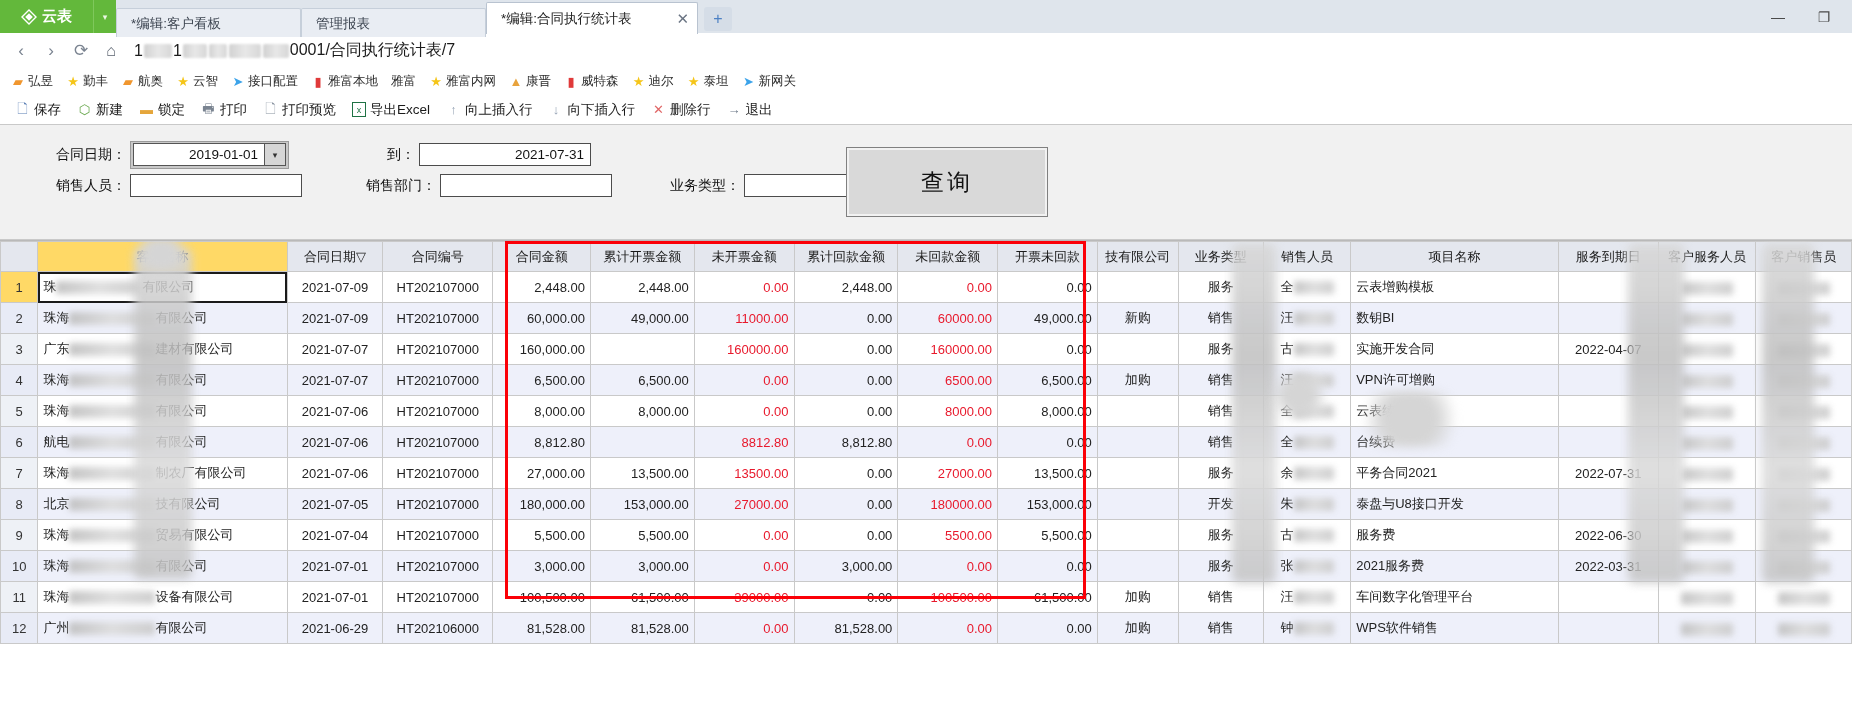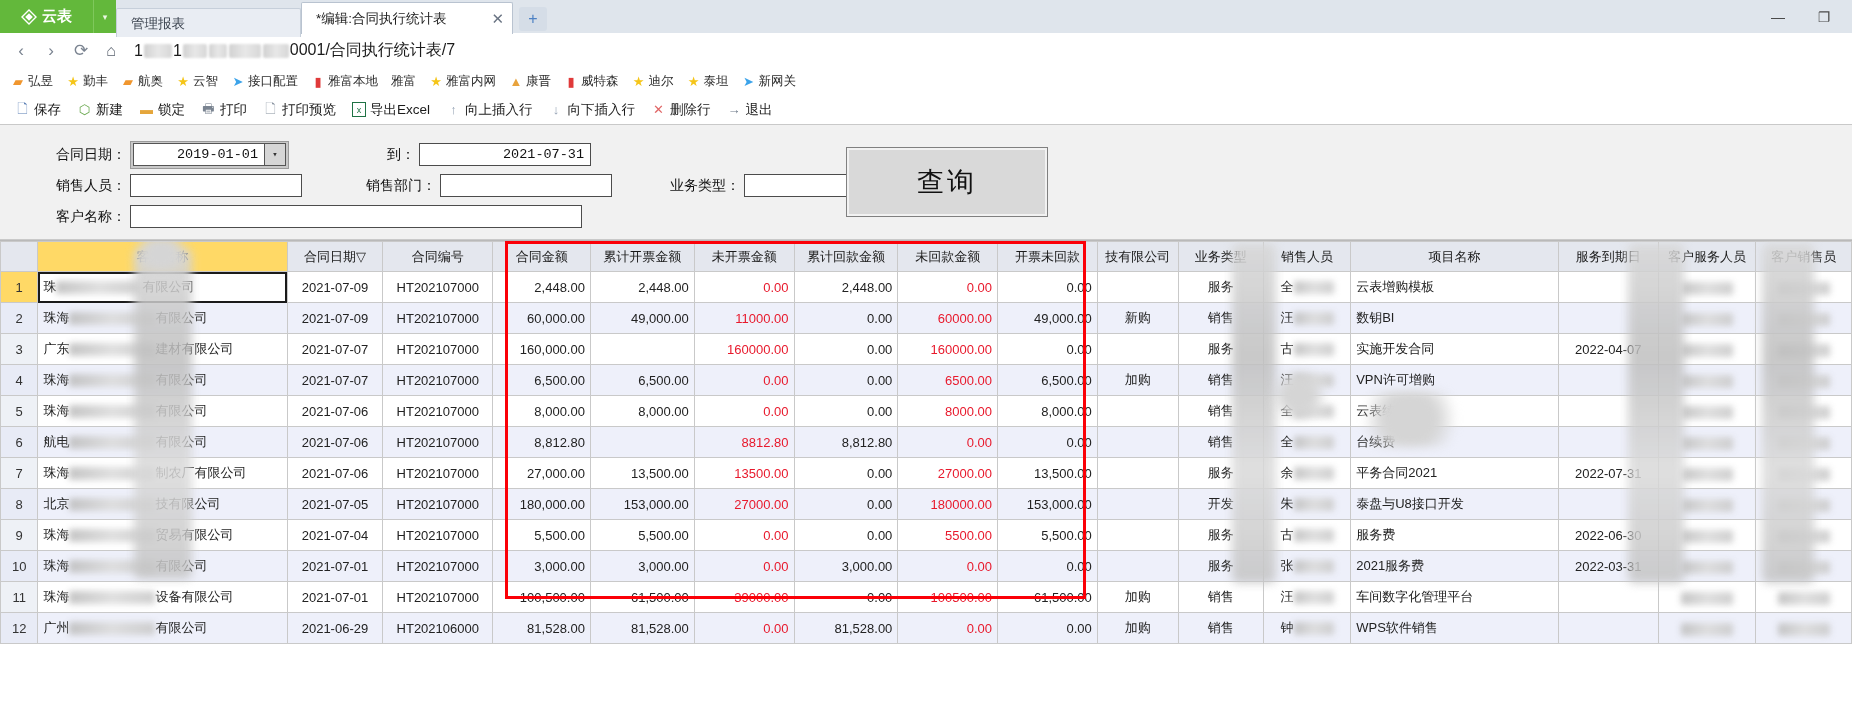--- a/index.html
+++ b/index.html
@@ -37,27 +37,27 @@
   .bm{display:flex;align-items:center;gap:3px;padding:2px 5px;border-radius:2px;white-space:nowrap;}
   .bmi{width:14px;height:14px;display:inline-block;font-size:13px;line-height:14px;text-align:center;}
 
   
   .toolbar{height:29px;display:flex;align-items:center;gap:2px;padding:0 8px;background:#ffffff;border-bottom:1px solid #c9c9c9;font-size:13.5px;color:#1a1a1a;flex:0 0 29px;}
   .tbtn{display:flex;align-items:center;gap:4px;padding:2px 7px;white-space:nowrap;}
   .tbi{width:15px;height:15px;display:inline-flex;align-items:center;justify-content:center;font-size:13px;}
 
   
   .formwrap{background:#f1f1f1;border-bottom:1px solid #c9c9c9;padding:14px 0 10px 0;flex:0 0 auto;position:relative;height:115px;box-sizing:border-box;}
-  .frow{display:flex;align-items:center;height:31px;padding-left:56px;font-family:Liberation Mono, monospace;}
+  .frow{display:flex;align-items:center;height:31px;padding-left:56px;}
   .flbl{font-size:14px;color:#111;width:auto;text-align:right;margin-right:4px;white-space:nowrap;}
   .fin{border:1px solid #4c4c4c;background:#fff;height:23px;box-sizing:border-box;font-size:13.5px;text-align:right;padding:0 6px;line-height:21px;color:#111;}
   .combo{border:1px solid #9a9a9a;background:#c9c9c9;padding:2px;display:inline-flex;align-items:center;height:28px;box-sizing:border-box;position:relative;}
   .combo .fin{border:1px solid #555;width:132px;}
   .combo .caret{width:21px;height:23px;background:#d6d6d6;border:1px solid #555;border-left:none;display:flex;align-items:center;justify-content:center;font-size:9px;color:#333;box-sizing:border-box;}
-  .qbtn{position:absolute;left:846px;top:22px;width:200px;height:68px;background:#d9d9d9;border:1px solid #808080;box-shadow:inset 0 0 0 2px #f2f2f2;display:flex;align-items:center;justify-content:center;font-size:27px;color:#111;font-weight:500;letter-spacing:3px;}
+  .qbtn{position:absolute;left:846px;top:22px;width:200px;height:68px;background:#d9d9d9;border:1px solid #808080;box-shadow:inset 0 0 0 2px #f2f2f2;display:flex;align-items:center;justify-content:center;font-size:23px;color:#111;font-weight:500;letter-spacing:3px;}
 
   
   .tablearea{flex:1 1 auto;position:relative;overflow:hidden;background:#fff;border-top:1px solid #b9b9b9;}
   table.grid{border-collapse:collapse;table-layout:fixed;width:1852px;}
   table.grid th,table.grid td{border:1px solid #c9c9c9;font-size:13px;padding:0 5px;height:31px;box-sizing:border-box;overflow:hidden;white-space:nowrap;}
   table.grid th{background:#e4e7ee;color:#1a1a1a;font-weight:normal;text-align:center;height:30px;}
   table.grid th.cust{background:#ffd966;font-weight:normal;}
   table.grid th.rownum{background:#e4e7ee;width:36px;}
   td.rownum{background:#eef1f6;text-align:center;color:#333;width:36px;}
   tr.alt td{background:#eef0fa;}
@@ -83,20 +83,21 @@
       <span class="logo">
         <svg width="16" height="16" viewBox="0 0 16 16">
             <polygon points="8,1 15,8 8,15 1,8" fill="none" stroke="#ffffff" stroke-width="1.4"></polygon>
             <polygon points="8,4.2 11.8,8 8,11.8 4.2,8" fill="#ffffff"></polygon>
           </svg>
       </span>
       <span>云表</span>
     </div>
     <div class="brand-caret">▾</div>
 
+    <div class="tab"><span>*编辑:客户看板</span></div>
     <div class="tab"><span>管理报表</span></div>
     <div class="tab sel" style="min-width:212px">
       <span>*编辑:合同执行统计表</span>
       <span class="cls">✕</span>
     </div>
     <div class="tabadd">+</div>
 
     <div class="wincontrols">
       <div class="wbtn">—</div>
       <div class="wbtn">❐</div>
@@ -227,24 +228,20 @@
       <span class="flbl" style="margin-left:98px">到：</span>
       <span class="fin" style="width:172px">2021-07-31</span>
     </div>
     <div class="frow">
       <span class="flbl">销售人员：</span>
       <span class="fin" style="width:172px"></span>
       <span class="flbl" style="margin-left:64px">销售部门：</span>
       <span class="fin" style="width:172px"></span>
       <span class="flbl" style="margin-left:58px">业务类型：</span>
       <span class="fin" style="width:108px"></span>
-    </div>
-    <div class="frow">
-      <span class="flbl">客户名称：</span>
-      <span class="fin" style="width:452px"></span>
     </div>
     <div class="qbtn">查询</div>
   </div>
 
   <div class="tablearea">
     <table class="grid">
       <colgroup id="cg">
           <col style="width: 36px;">
           <col style="width: 240px;">
           <col style="width: 92px;">

